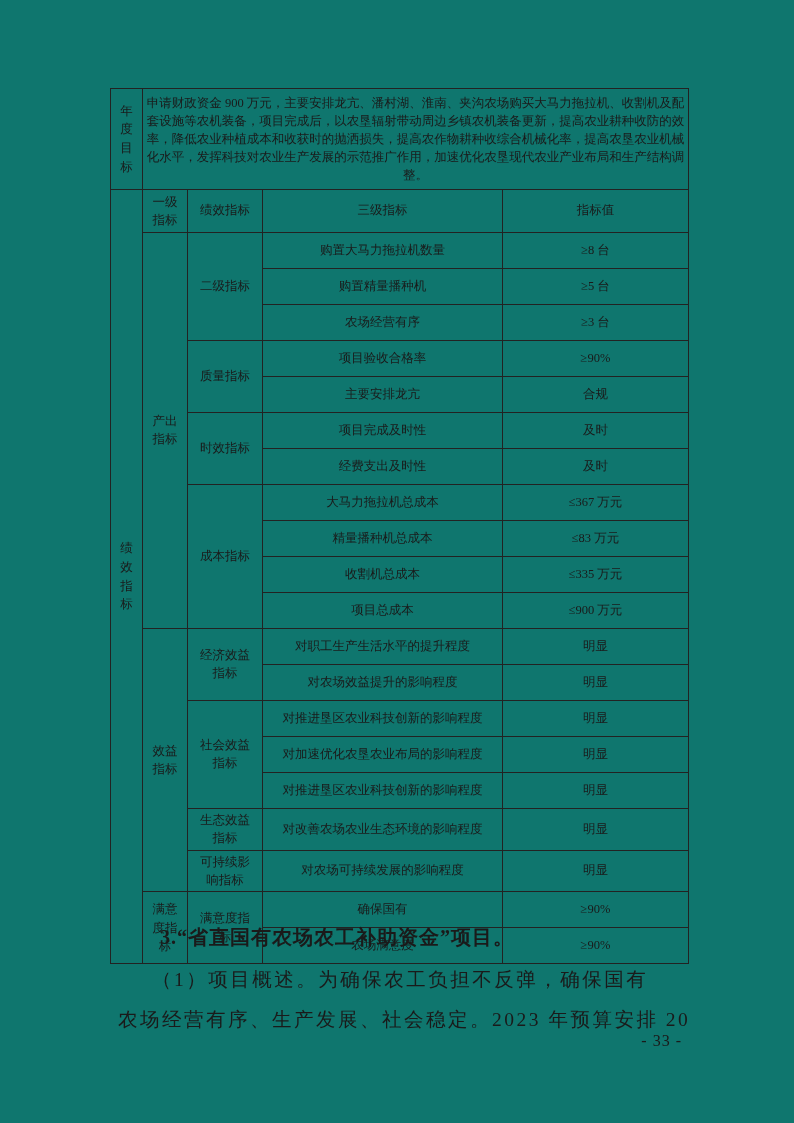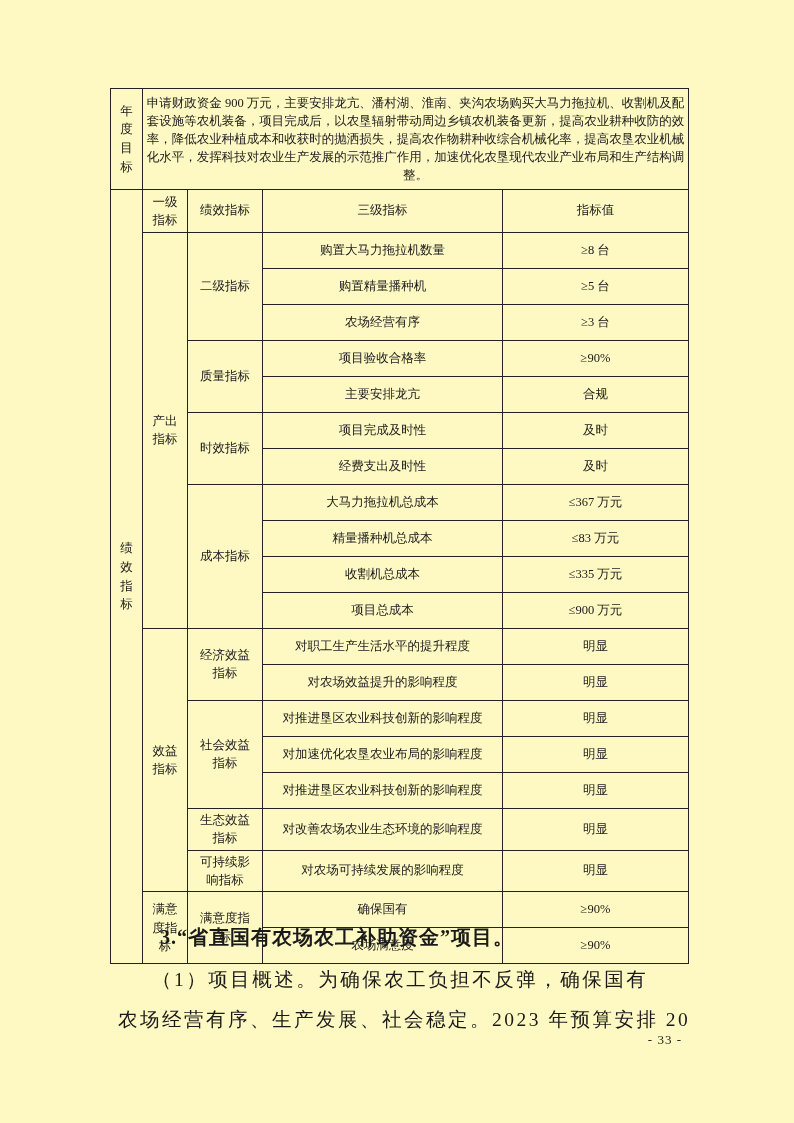--- a/index.html
+++ b/index.html
@@ -1,19 +1,19 @@
 <!DOCTYPE html>
 <html><head>
 <meta charset="utf-8">
 <style>
   html,body{margin:0;padding:0;background:#e8e8e8;}
   .page{
     position:relative;
     width:794px;height:1123px;
-    background:#fef9c3;
+    background:#0f766e;
     font-family:"Liberation Serif","DejaVu Serif",serif;
     color:#1a1a1a;
     overflow:hidden;
     margin:0 auto;
   }
   table.main{
     position:absolute;left:110px;top:88px;
     border-collapse:collapse;
     table-layout:fixed;
     width:578px;
@@ -51,21 +51,21 @@
     position:absolute;left:110px;width:578px;
     font-size:19.5px;
     letter-spacing:2.5px;
     margin:8px;
     white-space:nowrap;
   }
   .bl1{top:958px;padding-left:34px;}
   .bl2{top:998px;}
   .pageno{
     position:absolute;right:112px;top:1032px;
-    font-size:13px;letter-spacing:1px;
+    font-size:16px;letter-spacing:1px;
     font-family:"Liberation Serif","DejaVu Serif",serif;
   }
 </style>
 </head>
 <body>
 
 <div class="page">
 
   <table class="main">
     <colgroup>

